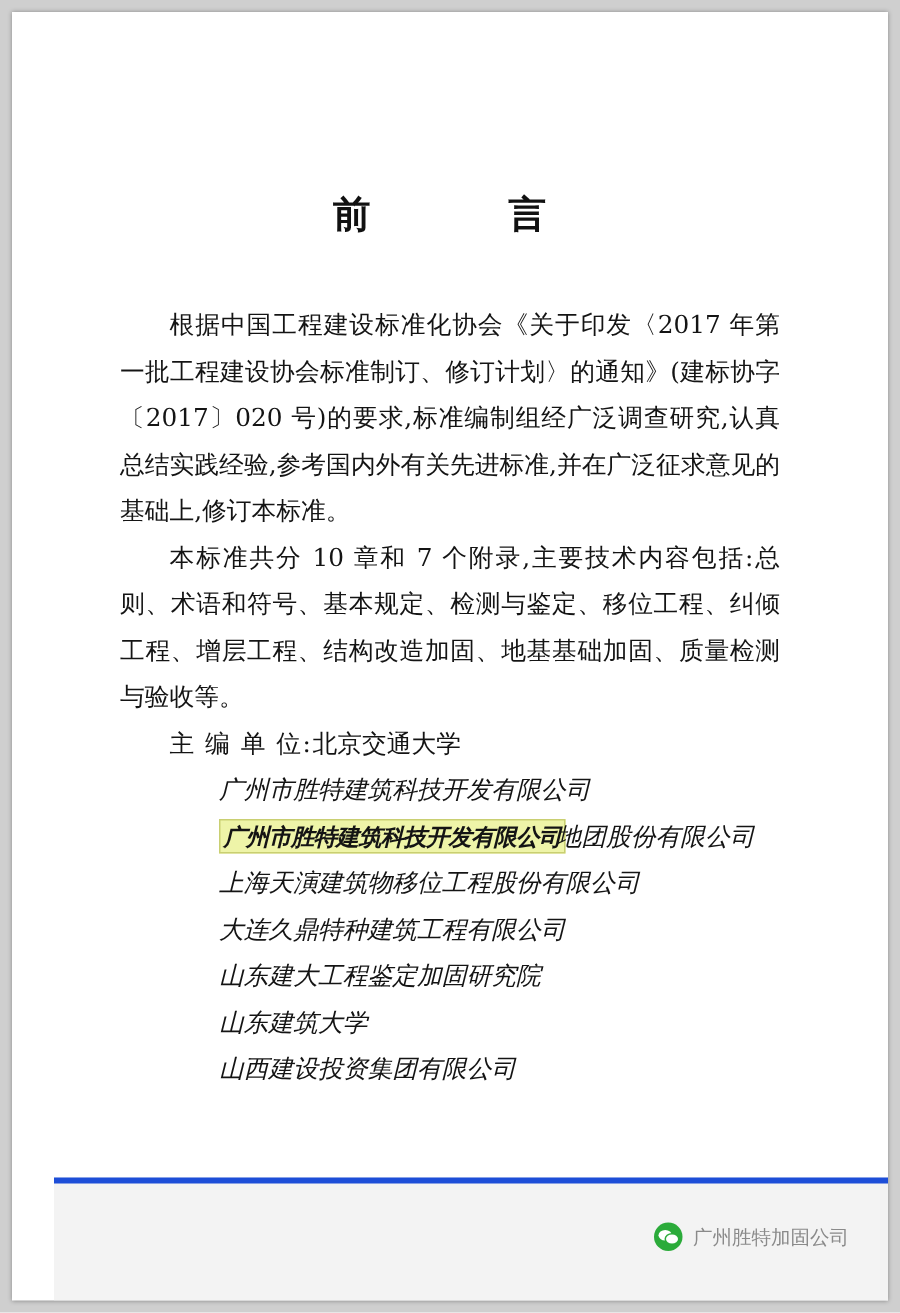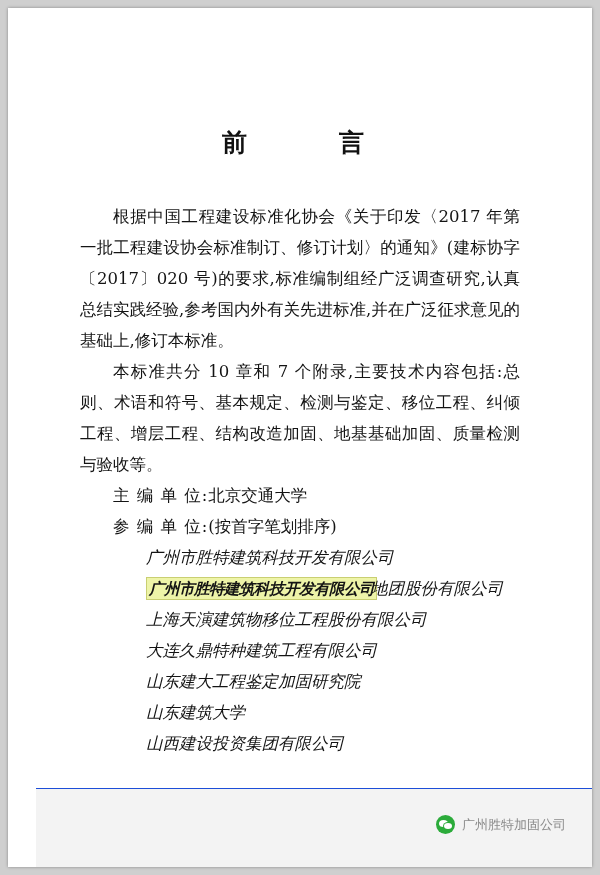--- a/index.html
+++ b/index.html
@@ -81,21 +81,21 @@
   .overlap-tail {
     margin-left: -6px;
   }
   .footer {
     position: absolute;
     left: 0;
     right: 0;
     bottom: 0;
     height: 78px;
     background: #f3f3f3;
-    border-top: 1px solid #1d4ed8;
+    border-top: 4px solid #1d4ed8;
     margin-left: 28px;
   }
   .footer-inner {
     position: absolute;
     right: 26px;
     top: 26px;
     display: flex;
     align-items: center;
     gap: 7px;
   }
@@ -142,23 +142,20 @@
 
   <div class="body-text">
 
     <p class="para">根据中国工程建设标准化协会《关于印发〈2017 年第一批工程建设协会标准制订、修订计划〉的通知》(建标协字〔2017〕020 号)的要求,标准编制组经广泛调查研究,认真总结实践经验,参考国内外有关先进标准,并在广泛征求意见的基础上,修订本标准。</p>
     <p class="para">本标准共分 10 章和 7 个附录,主要技术内容包括:总则、术语和符号、基本规定、检测与鉴定、移位工程、纠倾工程、增层工程、结构改造加固、地基基础加固、质量检测与验收等。</p>
 
     <p class="kv-line">
       <span class="kv-key">主 编 单 位:</span><span>北京交通大学</span>
     </p>
 
-    <p class="kv-line">
-      <span class="kv-key">参 编 单 位:</span><span>(按首字笔划排序)</span>
-    </p>
 
     <ul class="org-list">
       <li>广州市胜特建筑科技开发有限公司</li>
       <li class="highlight-row"><span class="hl">广州市胜特建筑科技开发有限公司</span><span class="overlap-tail">地团股份有限公司</span></li>
       <li>上海天演建筑物移位工程股份有限公司</li>
       <li>大连久鼎特种建筑工程有限公司</li>
       <li>山东建大工程鉴定加固研究院</li>
       <li>山东建筑大学</li>
       <li>山西建设投资集团有限公司</li>
 

